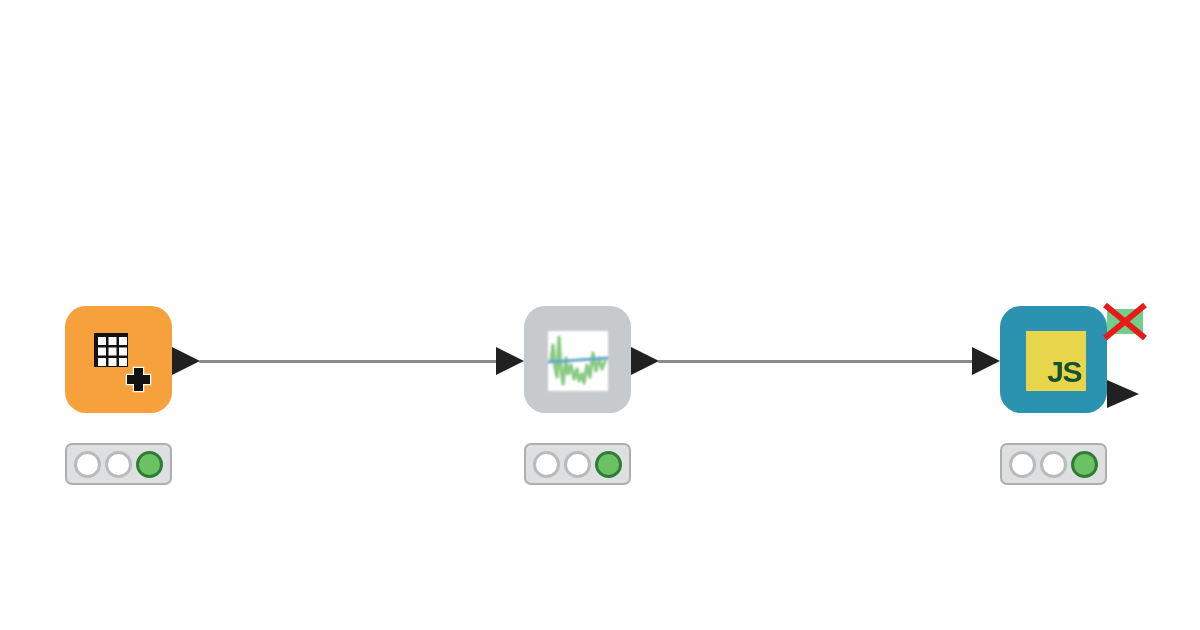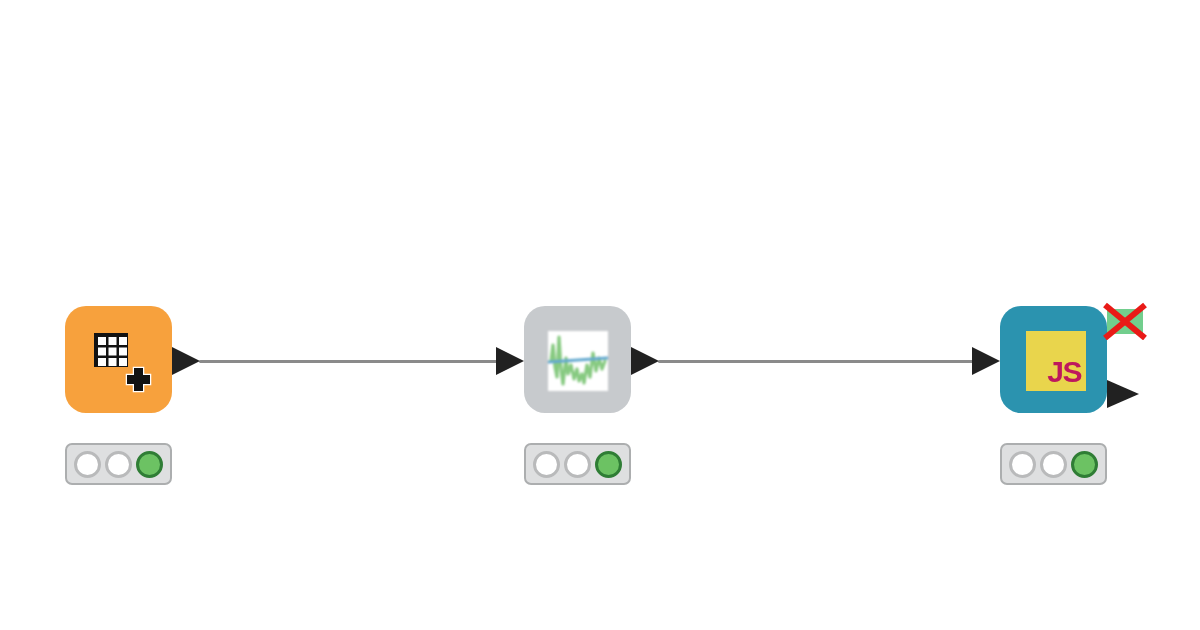--- a/index.html
+++ b/index.html
@@ -99,21 +99,21 @@
 
   <div class="node node-2" style="background: rgb(199, 202, 205);">
     <svg class="chart-icon-svg" width="60" height="60" viewBox="0 0 60 60">
       <rect x="0" y="0" width="60" height="60" style="fill: rgb(255, 255, 255);"></rect>
       <path d="M3,30 L5,14 L7,36 L9,46 L11,6 L13,38 L15,53 L18,27 L20,43 L23,34 L26,48 L29,38 L31,50 L34,43 L36,52 L39,34 L42,46 L45,22 L48,40 L51,27 L54,38 L57,30" fill="none" stroke-width="3.2" stroke-linejoin="round" stroke-linecap="round" style="stroke: rgb(135, 202, 129);"></path>
       <path d="M1,31 L59,27" fill="none" stroke-width="3" stroke-linecap="round" style="stroke: rgb(100, 169, 207);"></path>
     </svg>
   </div>
 
   <div class="node node-3" style="background: rgb(43, 147, 175);">
-    <div class="js-square" style="background: rgb(233, 213, 76); color: #be185d; text-align: center;">
+    <div class="js-square" style="background: rgb(233, 213, 76); color: #14532d; text-align: center;">
       <span>JS</span>
     </div>
   </div>
 
   <svg class="badge" width="44" height="38" viewBox="0 0 44 38">
     <rect x="4" y="7" width="36" height="25" style="fill: rgb(114, 206, 141);"></rect>
     <g stroke-width="6" stroke-linecap="butt" style="stroke: rgb(233, 26, 23);">
       <line x1="2" y1="3" x2="42" y2="36"></line>
       <line x1="42" y1="3" x2="2" y2="36"></line>
     </g>

